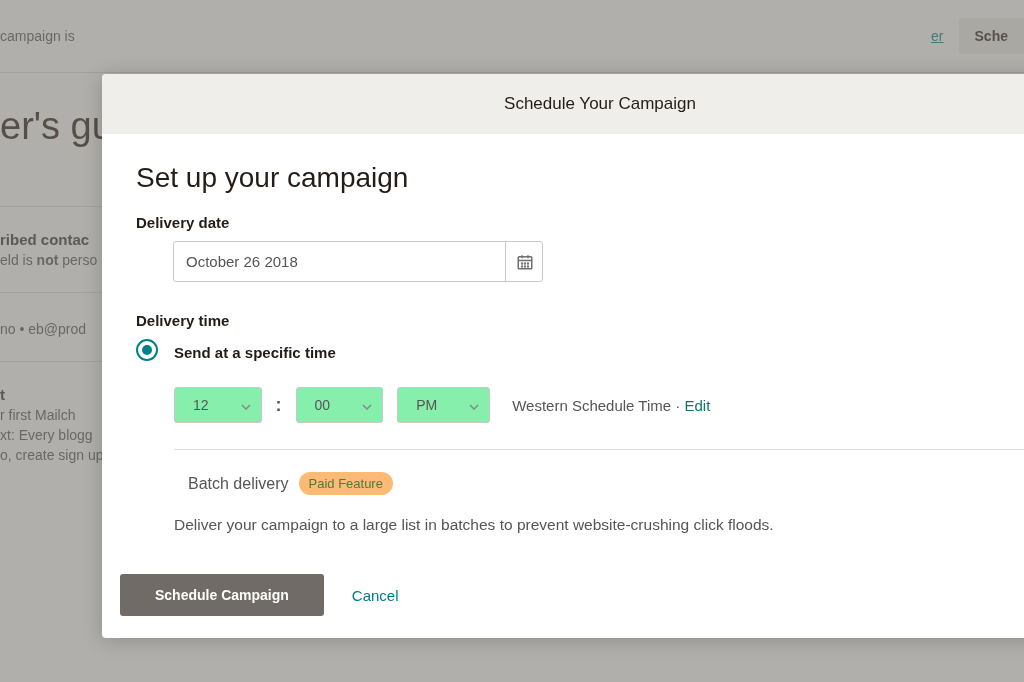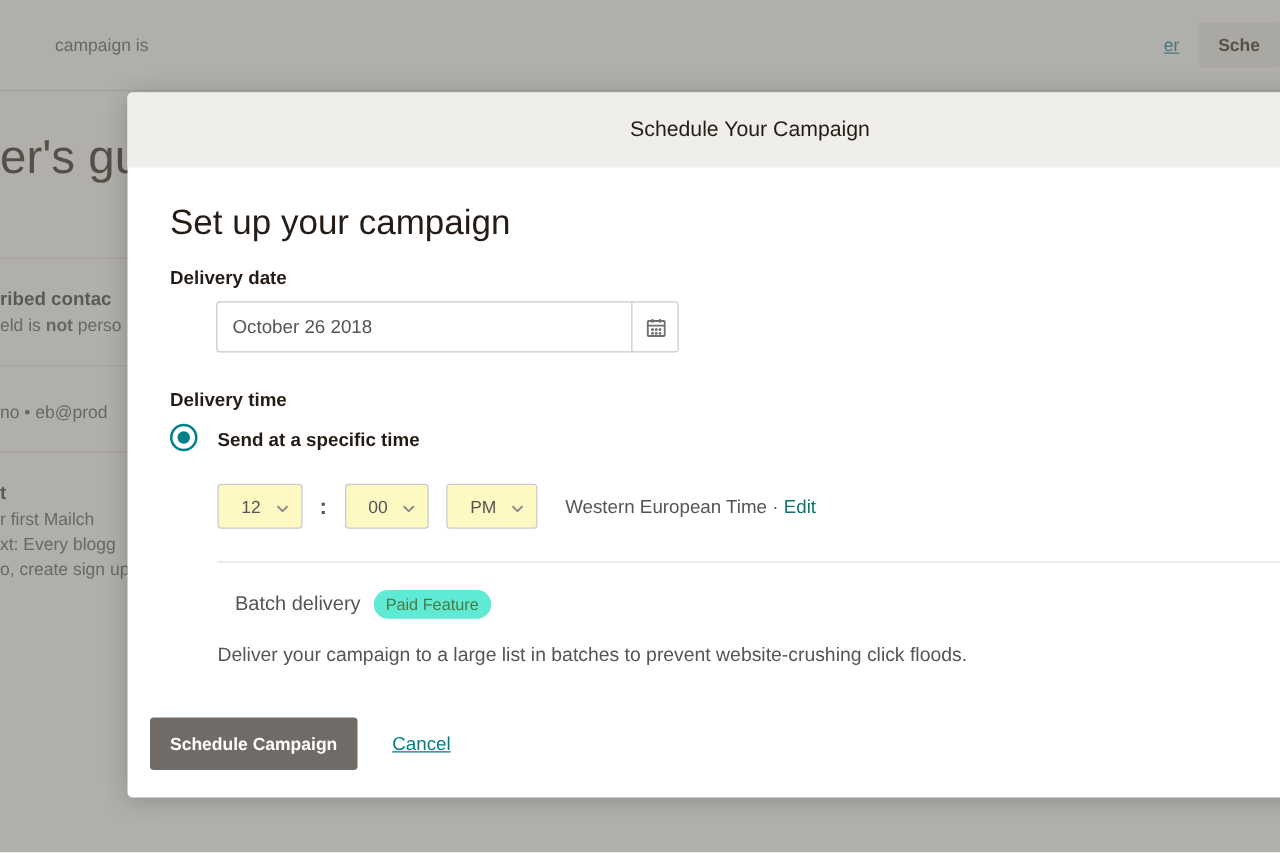--- a/index.html
+++ b/index.html
@@ -48,21 +48,21 @@
       line-height: 1.3;
     }
     .bg-campaign-bar {
       display: flex;
       align-items: center;
       padding: 18px 0 18px 0;
       border-bottom: 1px solid #dedddc;
       font-size: 14px;
       color: #555;
     }
-    .bg-campaign-bar .left { padding-left: 0; margin-left: 44px; }
+    .bg-campaign-bar .left { padding-left: 0; }
     .bg-campaign-bar .spacer { flex: 1; }
     .bg-campaign-bar a.later {
       color: #007c89;
       margin-right: 15px;
     }
     .bg-btn {
       background: #efeeea;
       border: none;
       padding: 10px 16px;
       font-size: 14px;
@@ -245,24 +245,24 @@
 
     .time-row {
       display: flex;
       align-items: center;
       margin-left: 38px;
       margin-bottom: 26px;
     }
     .time-select {
       border: 1px solid #c9c9c9;
       border-radius: 3px;
-      padding: 9px 32px 9px 18px;
-      font-size: 14px;
-      color: #555;
-      background: #fef9c3;
+      padding: 9px 52px 9px 18px;
+      font-size: 14px;
+      color: #555;
+      background: #86efac;
       position: relative;
       cursor: pointer;
       min-width: 62px;
       text-align: right;
     }
     .time-select .chev {
       position: absolute;
       right: 10px;
       top: 50%;
       transform: translateY(-50%);
@@ -296,21 +296,21 @@
       display: flex;
       align-items: center;
       margin-bottom: 18px;
     }
     .batch-label {
       font-size: 16px;
       color: #555;
       margin-right: 10px;
     }
     .badge {
-      background: #5eead4;
+      background: #fdba74;
       color: #4a7a3f;
       font-size: 13px;
       padding: 4px 10px;
       border-radius: 12px;
     }
     .batch-desc {
       margin-left: 38px;
       font-size: 15.5px;
       color: #555;
       line-height: 1.5;
@@ -319,30 +319,29 @@
     .modal-footer {
       padding: 20px 28px 22px 18px;
       display: flex;
       align-items: center;
       border-top: 0;
     }
     .primary-btn {
       background: #716b67;
       color: #fff;
       border: none;
-      padding: 13px 16px;
+      padding: 13px 35px;
       font-size: 14px;
       font-weight: 600;
       border-radius: 3px;
       cursor: pointer;
       margin-right: 28px;
     }
     .cancel-link {
       color: #007c89;
-      text-decoration: underline;
       font-size: 15px;
       cursor: pointer;
     }
   </style>
 </head>
 <body>
 
 <div class="bg-page">
   <div class="bg-campaign-bar">
     <span class="left">campaign is</span>
@@ -433,21 +432,21 @@
         </div>
         <div class="time-select" style="margin-left:14px">
           <span>PM</span>
           <span class="chev">
             <svg width="10" height="6" viewBox="0 0 10 6">
                 <path d="M1 1l4 4 4-4" fill="none" stroke="currentColor" stroke-width="1.5"></path>
               </svg>
           </span>
         </div>
         <div class="tz-text">
-          <span>Western European Time</span><span> · </span><span class="edit-link">Edit</span>
+          <span>Western Schedule Time</span><span> · </span><span class="edit-link">Edit</span>
         </div>
       </div>
 
       <div class="divider"></div>
 
       <div class="batch-row">
         <div class="batch-label">Batch delivery</div>
         <div class="badge">Paid Feature</div>
       </div>
       <div class="batch-desc">Deliver your campaign to a large list in batches to prevent website-crushing click floods.</div>

